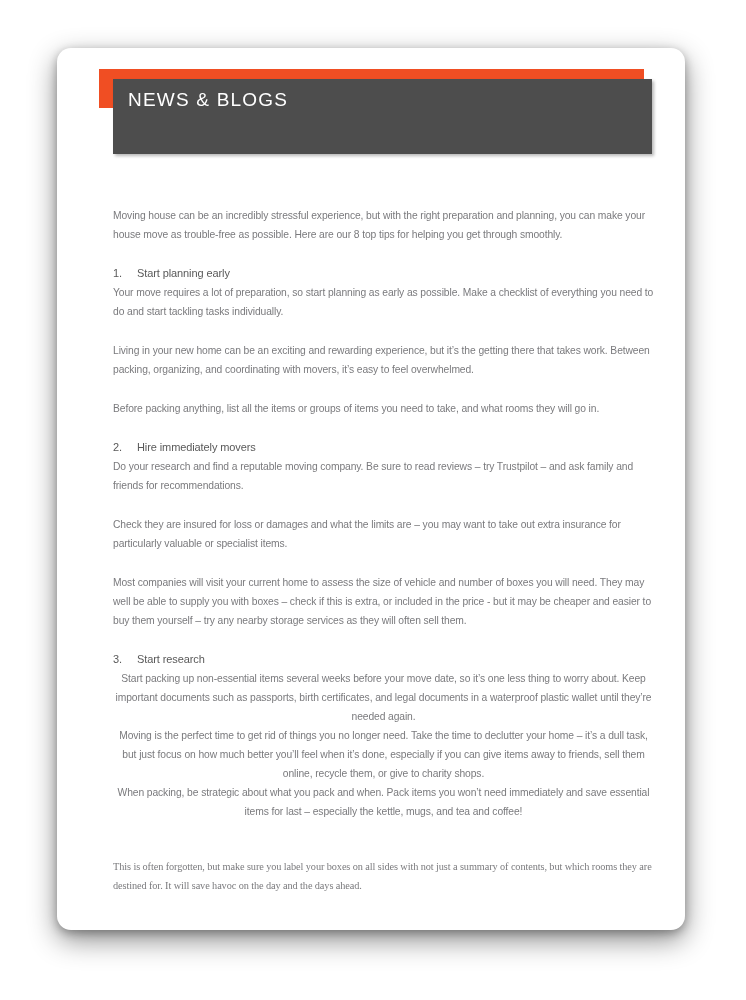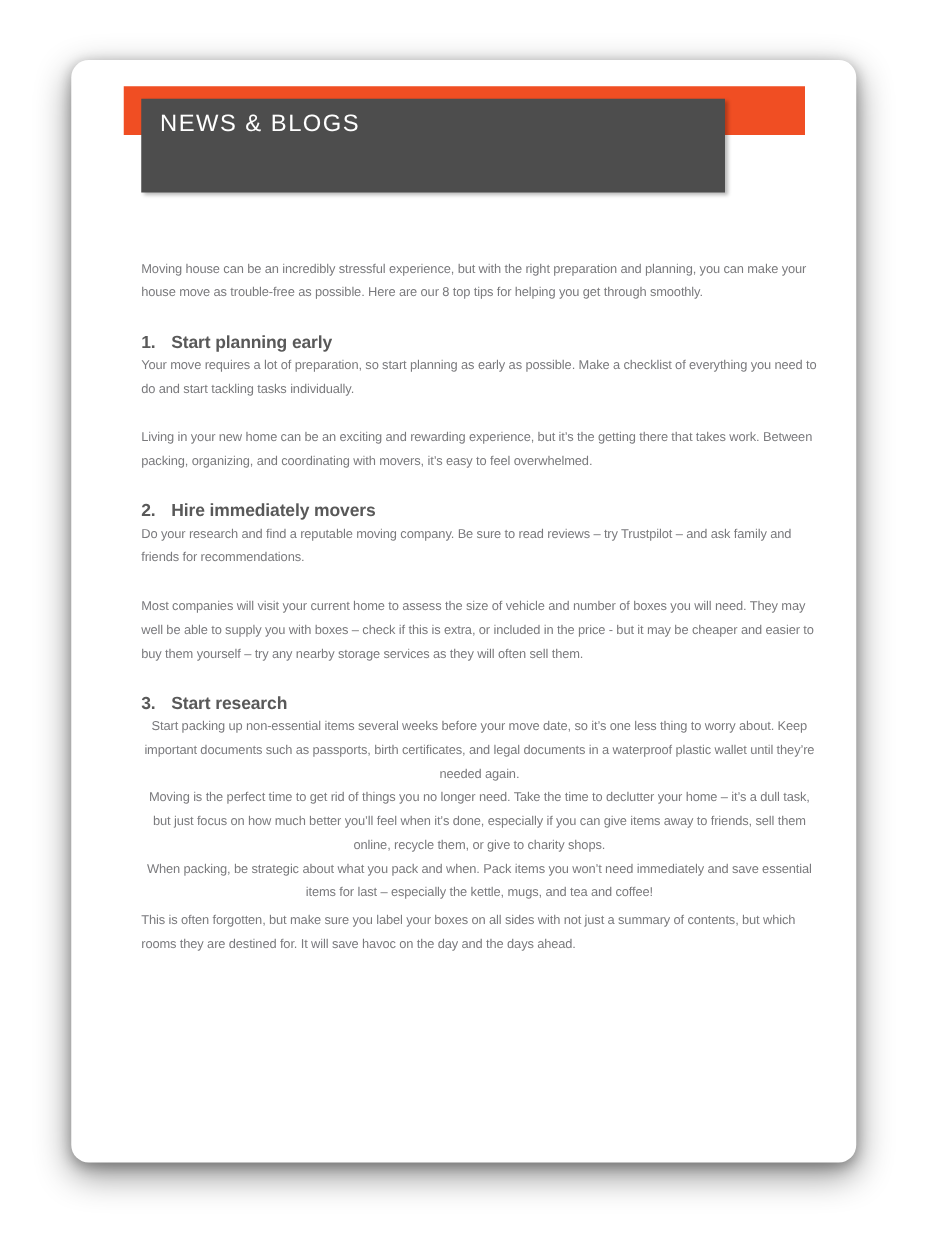--- a/index.html
+++ b/index.html
@@ -17,42 +17,42 @@
     background: #ffffff;
     border-radius: 14px;
     box-shadow: 0 10px 28px rgba(0,0,0,0.45), 0 3px 10px rgba(0,0,0,0.28);
   }
   .banner-wrap { position: absolute; left: 42px; top: 21px; width: 545px; height: 85px; }
   .banner-accent {
     position: absolute; left: 0; top: 0; width: 100%; height: 39px;
     background: var(--accent-orange, #F04E23);
   }
   .banner-box {
-    position: absolute; left: 14px; top: 10px; width: 467px; height: 75px;
+    position: absolute; left: 14px; top: 10px; width: 539px; height: 75px;
     background: var(--banner-gray, #4D4D4D);
     box-shadow: 2px 2px 3px rgba(0,0,0,0.28);
   }
   .banner-title {
     margin: 0; padding: 8px 0 0 15px;
     font-size: 19px; line-height: 26px;
     font-weight: 400; letter-spacing: 1.2px;
     color: #ffffff;
   }
   .content {
     position: absolute; left: 56px; top: 158px; width: 541px;
     font-size: 10.3px; line-height: 19px; letter-spacing: -0.1px;
     color: var(--body-text, #7A7A7D);
   }
   .para { margin: 0 0 20px 0; }
   .para.tight { margin-bottom: 0; text-align: center; }
-  .para.closing { margin-top: 3px; }
+  .para.closing { margin-top: 36px; font-family: Liberation Serif, serif; }
   .heading {
     margin: 20px 0 0 0;
-    font-size: 14px; line-height: 19px; letter-spacing: -0.1px;
-    font-weight: 700;
+    font-size: 11px; line-height: 19px; letter-spacing: -0.1px;
+    font-weight: 400;
     color: var(--heading-text, #595959);
   }
   .h-num { display: inline-block; width: 24px; }
 </style>
 </head>
 <body>
 
 <div class="canvas">
   <div class="page">
 
@@ -62,23 +62,25 @@
         <h1 class="banner-title">NEWS &amp; BLOGS</h1>
       </div>
     </header>
 
     <main class="content">
       <p class="para">Moving house can be an incredibly stressful experience, but with the right preparation and planning, you can make your house move as trouble-free as possible. Here are our 8 top tips for helping you get through smoothly.</p>
 
       <h2 class="heading"><span class="h-num">1.</span><span class="h-title">Start planning early</span></h2>
       <p class="para">Your move requires a lot of preparation, so start planning as early as possible. Make a checklist of everything you need to do and start tackling tasks individually.</p>
       <p class="para">Living in your new home can be an exciting and rewarding experience, but it’s the getting there that takes work. Between packing, organizing, and coordinating with movers, it’s easy to feel overwhelmed.</p>
+      <p class="para">Before packing anything, list all the items or groups of items you need to take, and what rooms they will go in.</p>
 
       <h2 class="heading"><span class="h-num">2.</span><span class="h-title">Hire immediately movers</span></h2>
       <p class="para">Do your research and find a reputable moving company. Be sure to read reviews – try Trustpilot – and ask family and friends for recommendations.</p>
+      <p class="para">Check they are insured for loss or damages and what the limits are – you may want to take out extra insurance for particularly valuable or specialist items.</p>
       <p class="para">Most companies will visit your current home to assess the size of vehicle and number of boxes you will need. They may well be able to supply you with boxes – check if this is extra, or included in the price - but it may be cheaper and easier to buy them yourself – try any nearby storage services as they will often sell them.</p>
 
       <h2 class="heading"><span class="h-num">3.</span><span class="h-title">Start research</span></h2>
       <p class="para tight">Start packing up non-essential items several weeks before your move date, so it’s one less thing to worry about. Keep important documents such as passports, birth certificates, and legal documents in a waterproof plastic wallet until they’re needed again.</p>
       <p class="para tight">Moving is the perfect time to get rid of things you no longer need. Take the time to declutter your home – it’s a dull task, but just focus on how much better you’ll feel when it’s done, especially if you can give items away to friends, sell them online, recycle them, or give to charity shops.</p>
       <p class="para tight">When packing, be strategic about what you pack and when. Pack items you won’t need immediately and save essential items for last – especially the kettle, mugs, and tea and coffee!</p>
 
       <p class="para closing">This is often forgotten, but make sure you label your boxes on all sides with not just a summary of contents, but which rooms they are destined for. It will save havoc on the day and the days ahead.</p>
     </main>
 

